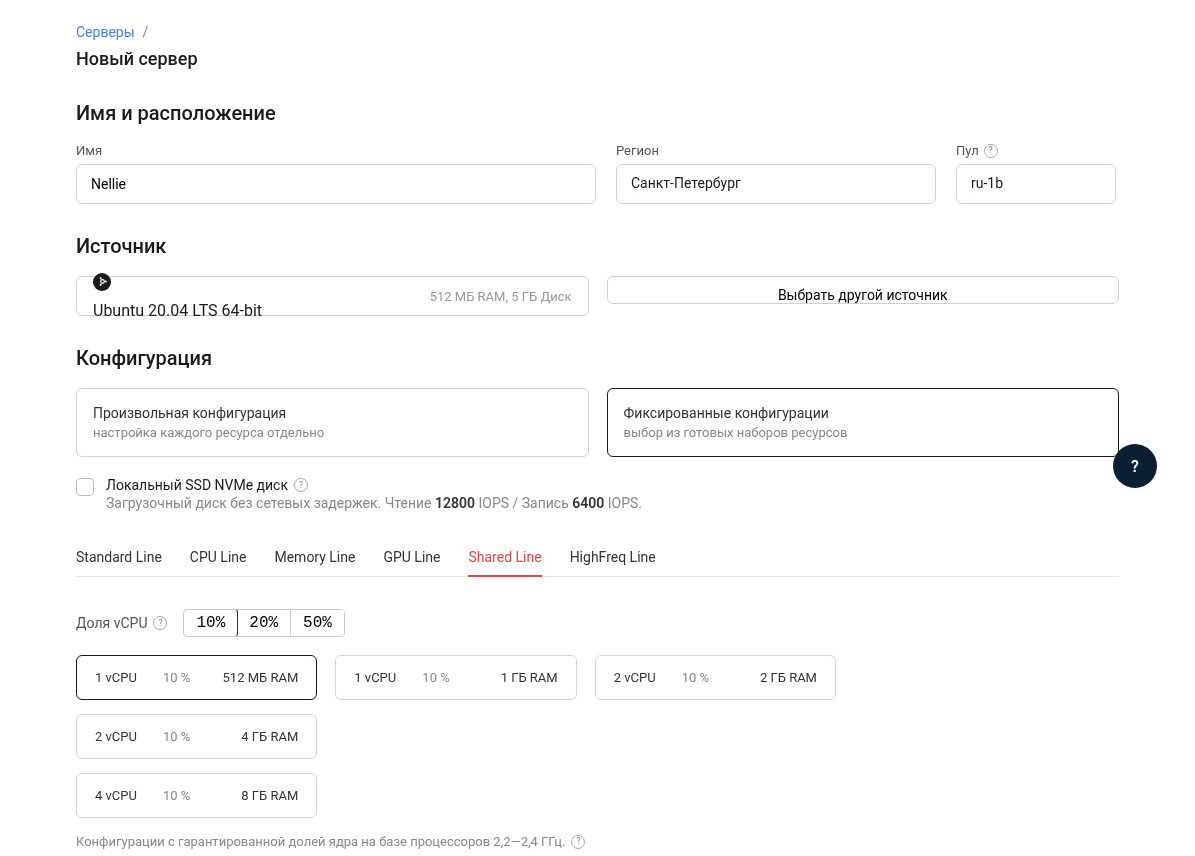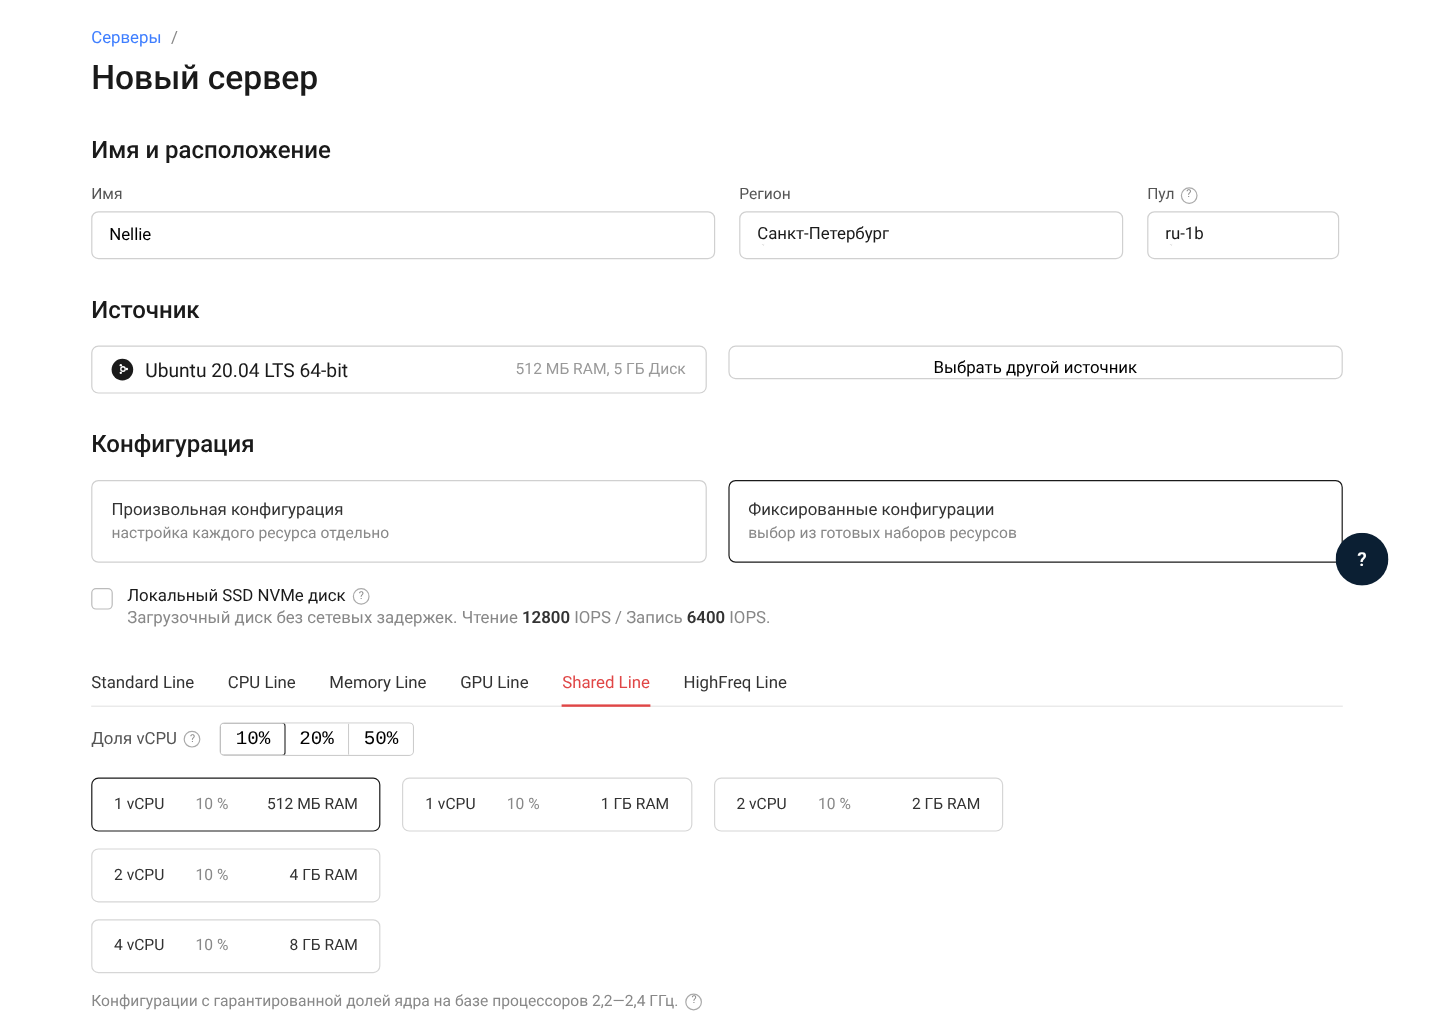--- a/index.html
+++ b/index.html
@@ -6,21 +6,21 @@
     body {
       font-family: -apple-system, BlinkMacSystemFont, "Segoe UI", Roboto, Arial, sans-serif;
       background: #fff;
       color: #1a1a1a;
       padding: 24px 76px;
       width: 1195px;
     }
     .breadcrumb { display: flex; align-items: center; gap: 8px; margin-bottom: 8px; font-size: 14px; }
     .breadcrumb a { color: #3e7eff; text-decoration: none; }
     .breadcrumb .sep { color: #888; }
-    h1 { font-size: 28px; font-weight: 500; margin-bottom: 32px; }
+    h1 { font-size: 18px; font-weight: 500; margin-bottom: 32px; }
     h2 { font-size: 20px; font-weight: 500; margin-bottom: 18px; margin-top: 30px; }
     .row { display: flex; gap: 20px; }
     .field { display: flex; flex-direction: column; gap: 6px; }
     .field-name { flex: 0 0 520px; }
     .field-region { flex: 0 0 320px; }
     .field-pool { flex: 0 0 160px; }
     .label { font-size: 13px; color: #555; display: flex; align-items: center; gap: 5px; }
     .input, .select {
       border: 1px solid #d0d0d0;
       border-radius: 6px;
@@ -43,21 +43,21 @@
     .source-card {
       flex: 1;
       border: 1px solid #d0d0d0;
       border-radius: 6px;
       padding: 10px 16px;
       display: flex;
       align-items: center;
       justify-content: space-between;
       height: 40px;
     }
-    .source-left { display: flex; gap: 10px; }
+    .source-left { display: flex; gap: 10px; flex-direction: column; }
     .ubuntu-icon {
       width: 18px; height: 18px; border-radius: 50%;
       background: #1a1a1a;
       display: inline-flex; align-items: center; justify-content: center;
       flex-shrink: 0;
     }
     .ubuntu-icon svg { width: 11px; height: 11px; }
     .source-reqs { color: #999; font-size: 13px; }
     .outline-btn {
       flex: 1;
@@ -86,21 +86,21 @@
     .checkbox {
       width: 18px; height: 18px; border: 1px solid #bbb; border-radius: 4px;
       cursor: pointer; flex-shrink: 0; margin-top: 1px;
     }
     .ssd-text .title { font-size: 14px; display: flex; align-items: center; gap: 6px; }
     .ssd-text .desc { font-size: 14px; color: #888; margin-top: 2px; }
     .ssd-text .desc b { color: #333; font-weight: 600; text-align: right; }
     .tabs { display: flex; gap: 28px; border-bottom: 1px solid #e5e5e5; margin-top: 28px; }
     .tab { padding: 10px 0; font-size: 14px; color: #333; cursor: pointer; border-bottom: 2px solid transparent; margin-bottom: -1px; }
     .tab.active { color: #e04646; border-bottom-color: #e04646; }
-    .share-row { display: flex; align-items: center; gap: 16px; margin-top: 13px; }
+    .share-row { display: flex; align-items: center; gap: 16px; margin-top: 32px; }
     .share-label { font-size: 14px; color: #555; display: flex; align-items: center; gap: 6px; }
     .segmented { display: flex; border: 1px solid #ccc; border-radius: 4px; overflow: hidden; }
     .seg-btn {
       padding: 4px 12px; font-size: 16px; background: #fff; border: none;
       border-right: 1px solid #ccc; cursor: pointer; font-family: Liberation Mono, monospace;
     }
     .seg-btn:last-child { border-right: none; }
     .seg-btn.active { border: 1px solid #333; border-radius: 3px; margin: -1px; position: relative; z-index: 1; }
     .plans { display: grid; grid-template-columns: 1fr 1fr 1fr; gap: 14px 18px; margin-top: 18px; max-width: 760px; }
     .plan {

